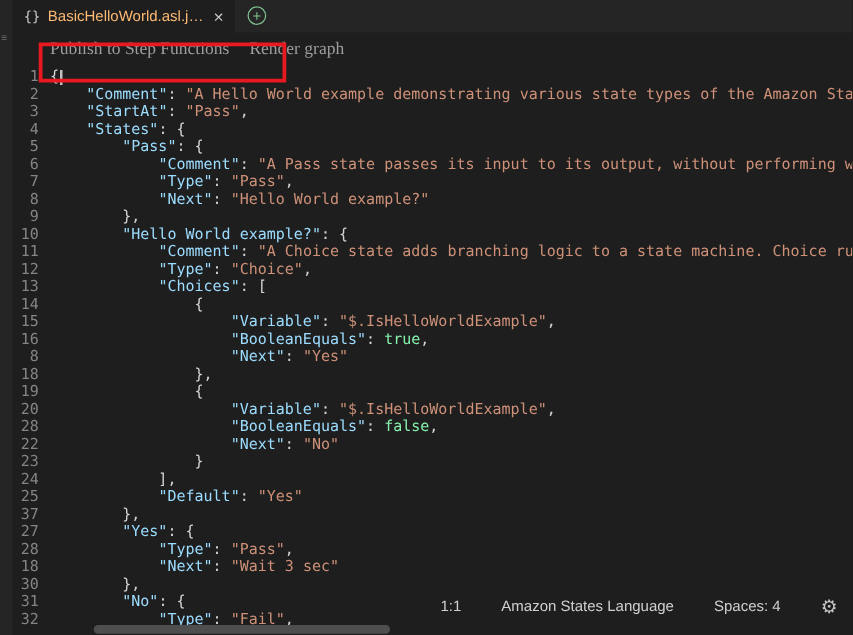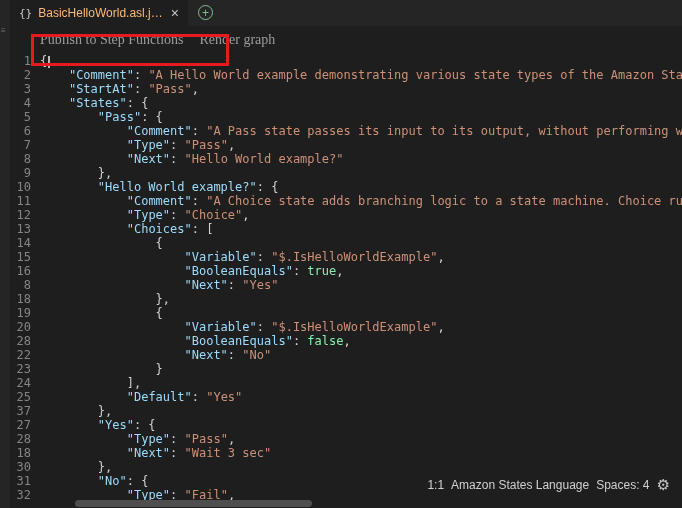--- a/index.html
+++ b/index.html
@@ -33,21 +33,21 @@
   .code { position:absolute; left:40px; top:54px; right:0; font-family:"DejaVu Sans Mono","Liberation Mono",monospace;
           font-size:12px; line-height:14px; white-space:pre; color:#d4d4d4; z-index:1; }
   .code-line { height:14px; }
   .tok-p { color:#d4d4d4; }
   .tok-k { color:#9cdcfe; }
   .tok-s { color:#ce9178; }
   .tok-b { color:#86efac; }
   .cursor { display:inline-block; width:2px; height:12px; background:#bfbfbf; vertical-align:middle; margin-left:1px; }
 
   
-  .status { position:absolute; right:12px; bottom:14px; display:flex; align-items:center; gap:7px;
+  .status { position:absolute; right:12px; bottom:14px; display:flex; align-items:center; gap:32px;
             color:#d0d0d0; font-size:12px; z-index:7; }
   .status span { cursor:pointer; white-space:nowrap; }
   .gear-icon { font-size:15px; color:#c5c5c5; }
 
   
   .hscroll-thumb { position:absolute; left:75px; bottom:1px; width:237px; height:7px; background:#4e4e4e; border-radius:4px; z-index:8; }
 </style>
 </head>
 <body>
 

